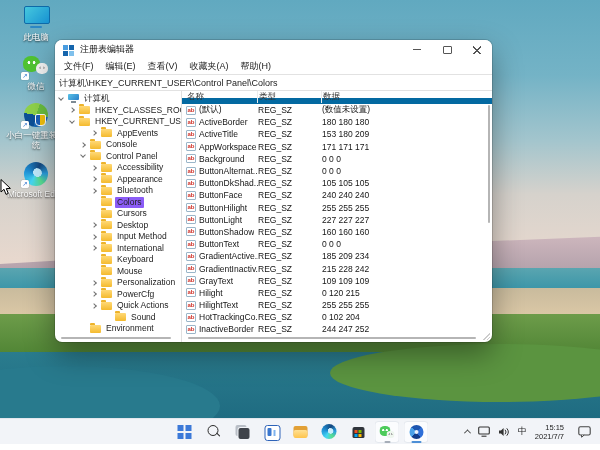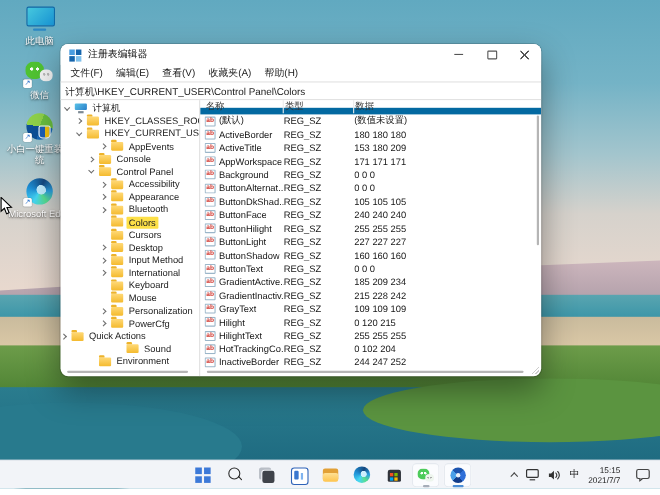--- a/index.html
+++ b/index.html
@@ -79,21 +79,21 @@
   .twisty.open { transform:rotate(45deg); margin-top:-2px; }
   .twisty-spacer { flex:none; width:10px; }
   .icon-folder { flex:none; width:11px; height:8px; background:linear-gradient(180deg,#ffd977,#f4ba2e);
     border-radius:1px; position:relative; margin-right:3px; }
   .icon-folder::before { content:""; position:absolute; top:-2px; left:0; width:5px; height:2px; background:#edb32b; border-radius:1px 1px 0 0; }
   .icon-computer { flex:none; width:11px; height:9px; position:relative; margin-right:3px; }
   .icon-computer::before { content:""; position:absolute; left:0; top:0; width:11px; height:6px;
     background:linear-gradient(135deg,#59c3e8,#2a7fc9); border-radius:1px; }
   .icon-computer::after { content:""; position:absolute; left:3px; bottom:0; width:5px; height:2px; background:#7d8a94; }
   .tree-label { padding:0 2px; line-height:11px; border-radius:1px; }
-  .tree-label.sel { background:#fde047; }
+  .tree-label.sel { background:#8b5cf6; }
 
   .list-header { height:13px; flex:none; display:grid; grid-template-columns:72px 64px 1fr; align-items:stretch;
     font-size:8.5px; color:#333; padding-left:4px; border-bottom:6px solid #0369a1; }
   .lh-cell { display:flex; align-items:center; border-right:1px solid #ececec; padding-left:1px; }
   .lh-cell:last-child { border-right:none; }
   .list-body { flex:1; overflow:hidden; }
   .lrow { display:grid; grid-template-columns:72px 64px 1fr; height:12.2px; align-items:center;
     font-size:8.5px; color:#151515; padding-left:4px; white-space:nowrap; }
   .lname { display:flex; align-items:center; overflow:hidden; }
   .lname span.nm { overflow:hidden; text-overflow:clip; }
@@ -311,21 +311,21 @@
             <div class="tree-row" style="padding-left: 36px;">
               <span class="twisty"></span>
               <span class="icon-folder"></span>
               <span class="tree-label">Personalization</span>
             </div>
             <div class="tree-row" style="padding-left: 36px;">
               <span class="twisty"></span>
               <span class="icon-folder"></span>
               <span class="tree-label">PowerCfg</span>
             </div>
-            <div class="tree-row" style="">
+            <div class="tree-row" style="padding-left: 36px;">
               <span class="twisty"></span>
               <span class="icon-folder"></span>
               <span class="tree-label">Quick Actions</span>
             </div>
             <div class="tree-row" style="padding-left: 50px;">
               <span class="twisty-spacer"></span>
               <span class="icon-folder"></span>
               <span class="tree-label">Sound</span>
             </div>
             <div class="tree-row" style="padding-left: 25px;">

